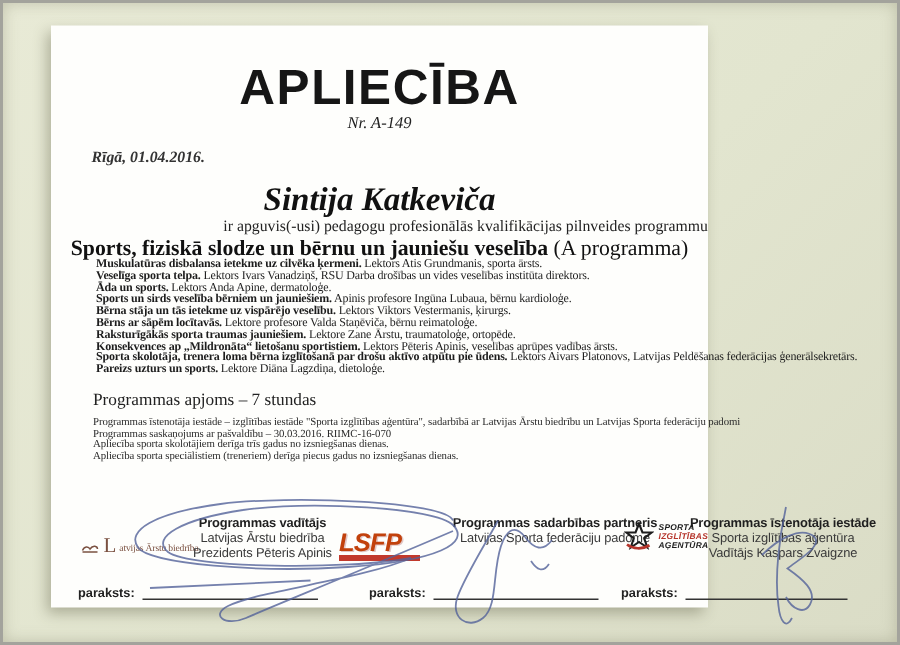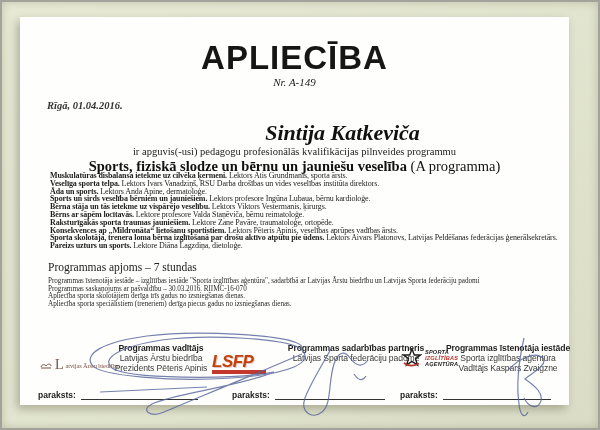--- a/index.html
+++ b/index.html
@@ -1,30 +1,30 @@
 <!DOCTYPE html>
 <html><head>
 <meta charset="utf-8">
 <style>
   html,body{margin:0;padding:0;}
   body{width:600px;height:430px;font-family:"Liberation Serif",serif;background:#ffffff;overflow:hidden;}
   .photo{position:relative;width:600px;height:430px;box-sizing:border-box;
     border:2px solid #a3a39c;
     background:linear-gradient(135deg,#e8ead6 0%,#e2e5cf 55%,#dadcc6 100%);
     box-shadow:inset 0 0 10px rgba(120,120,95,.35);}
-  .paper{position:absolute;left:18px;top:15px;width:549px;height:388px;
+  .paper{position:absolute;left:32px;top:15px;width:438px;height:388px;
     background:#fefefc;box-shadow:-3px 4px 9px rgba(85,85,60,.4);}
   .abs{position:absolute;}
   .center{text-align:center;width:100%;left:0;}
   .title{font-family:"Liberation Sans",sans-serif;font-weight:bold;font-size:33px;
     letter-spacing:1px;color:#161616;}
   .cert-no{font-style:italic;font-size:11px;color:#222;}
   .place-date{font-style:italic;font-weight:bold;font-size:10.5px;color:#333;}
-  .recipient{font-weight:bold;font-style:italic;font-size:22px;color:#111;padding-left:48px;}
-  .completion{font-size:10.5px;color:#222;}
+  .recipient{font-weight:bold;font-style:italic;font-size:22px;color:#111;}
+  .completion{font-size:10.5px;color:#222;text-align:right;}
   .prog-title{font-size:14.5px;color:#111;}
   .prog-title .lead{font-weight:bold;}
   .topics{left:30px;top:155px;width:512px;font-size:8px;line-height:7.8px;
     letter-spacing:-.12px;color:#1d1d1d;white-space:nowrap;}
   .topics .lead{font-weight:bold;margin-top:47px;}
   .volume{left:28px;top:244px;font-size:11.5px;color:#222;}
   .notes{left:28px;top:261px;width:515px;font-size:7.2px;line-height:7.6px;
     color:#2a2a2a;white-space:nowrap;letter-spacing:-.05px;}
   .sig-text{font-family:"Liberation Sans",sans-serif;text-align:center;
     font-size:8.6px;line-height:10px;color:#3a3a3a;letter-spacing:-.1px;}
@@ -60,24 +60,24 @@
     <div class="abs center recipient" style="top:103px;">Sintija Katkeviča</div>
     <div class="abs center completion" style="top:129px;">ir apguvis(-usi) pedagogu profesionālās kvalifikācijas pilnveides programmu</div>
     <div class="abs center prog-title" style="top:141px;">
       <span class="lead">Sports, fiziskā slodze un bērnu un jauniešu veselība</span><span> (A programma)</span>
     </div>
 
     <div class="abs topics">
       <div><span class="lead">Muskulatūras disbalansa ietekme uz cilvēka ķermeni.</span><span> Lektors Atis Grundmanis, sporta ārsts.</span></div>
       <div><span class="lead">Veselīga sporta telpa.</span><span> Lektors Ivars Vanadziņš, RSU Darba drošības un vides veselības institūta direktors.</span></div>
       <div><span class="lead">Āda un sports.</span><span> Lektors Anda Apine, dermatoloģe.</span></div>
-      <div><span class="lead">Sports un sirds veselība bērniem un jauniešiem.</span><span> Lektors profesore Ingūna Lubaua, bērnu kardioloģe.</span></div>
+      <div><span class="lead">Sports un sirds veselība bērniem un jauniešiem.</span><span> Apinis profesore Ingūna Lubaua, bērnu kardioloģe.</span></div>
       <div><span class="lead">Bērna stāja un tās ietekme uz vispārējo veselību.</span><span> Lektors Viktors Vestermanis, ķirurgs.</span></div>
       <div><span class="lead">Bērns ar sāpēm locītavās.</span><span> Lektore profesore Valda Staņēviča, bērnu reimatoloģe.</span></div>
-      <div><span class="lead">Raksturīgākās sporta traumas jauniešiem.</span><span> Lektore Zane Pavāre, traumatoloģe, ortopēde.</span></div>
+      <div><span class="lead">Raksturīgākās sporta traumas jauniešiem.</span><span> Lektore Zane Ārstu, traumatoloģe, ortopēde.</span></div>
       <div><span class="lead">Konsekvences ap „Mildronāta“ lietošanu sportistiem.</span><span> Lektors Pēteris Apinis, veselības aprūpes vadības ārsts.</span></div>
       <div><span class="lead">Sporta skolotāja, trenera loma bērna izglītošanā par drošu aktīvo atpūtu pie ūdens.</span><span> Lektors Aivars Platonovs, Latvijas Peldēšanas federācijas ģenerālsekretārs.</span></div>
       <div><span class="lead">Pareizs uzturs un sports.</span><span> Lektore Diāna Lagzdiņa, dietoloģe.</span></div>
     </div>
 
     <div class="abs volume">Programmas apjoms – 7 stundas</div>
 
     <div class="abs notes">
       <div>Programmas īstenotāja iestāde – izglītības iestāde "Sporta izglītības aģentūra", sadarbībā ar Latvijas Ārstu biedrību un Latvijas Sporta federāciju padomi</div>
       <div>Programmas saskaņojums ar pašvaldību – 30.03.2016. RIIMC-16-070</div>

